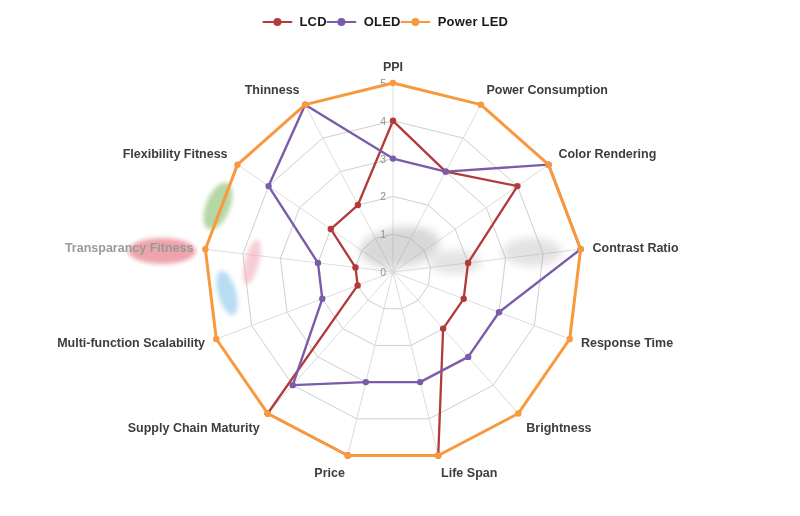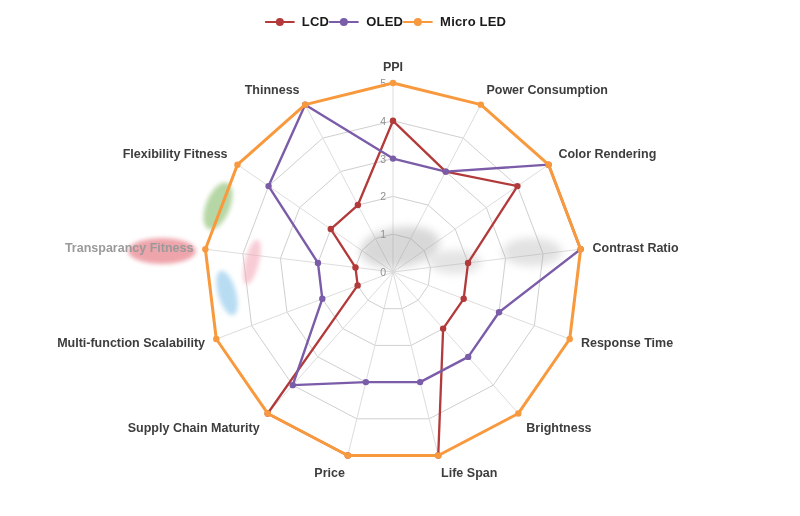--- a/index.html
+++ b/index.html
@@ -31,21 +31,21 @@
           <span class="lg-line" style="background: rgb(122, 92, 168);"></span>
           <span class="lg-dot" style="background: rgb(122, 92, 168);"></span>
         </span>
       <span class="legend-label">OLED</span>
     </div>
     <div class="legend-item">
       <span class="lg-marker">
           <span class="lg-line" style="background: rgb(248, 153, 61);"></span>
           <span class="lg-dot" style="background: rgb(248, 153, 61);"></span>
         </span>
-      <span class="legend-label">Micro LED</span>
+      <span class="legend-label">Power LED</span>
     </div>
   </div>
 
   <svg id="radar" width="800" height="516" viewBox="0 0 800 516">
     <defs>
       <filter id="b2" x="-80%" y="-80%" width="260%" height="260%">
           <feGaussianBlur stdDeviation="2"></feGaussianBlur>
         </filter>
       <filter id="b4" x="-80%" y="-80%" width="260%" height="260%">
           <feGaussianBlur stdDeviation="4"></feGaussianBlur>

